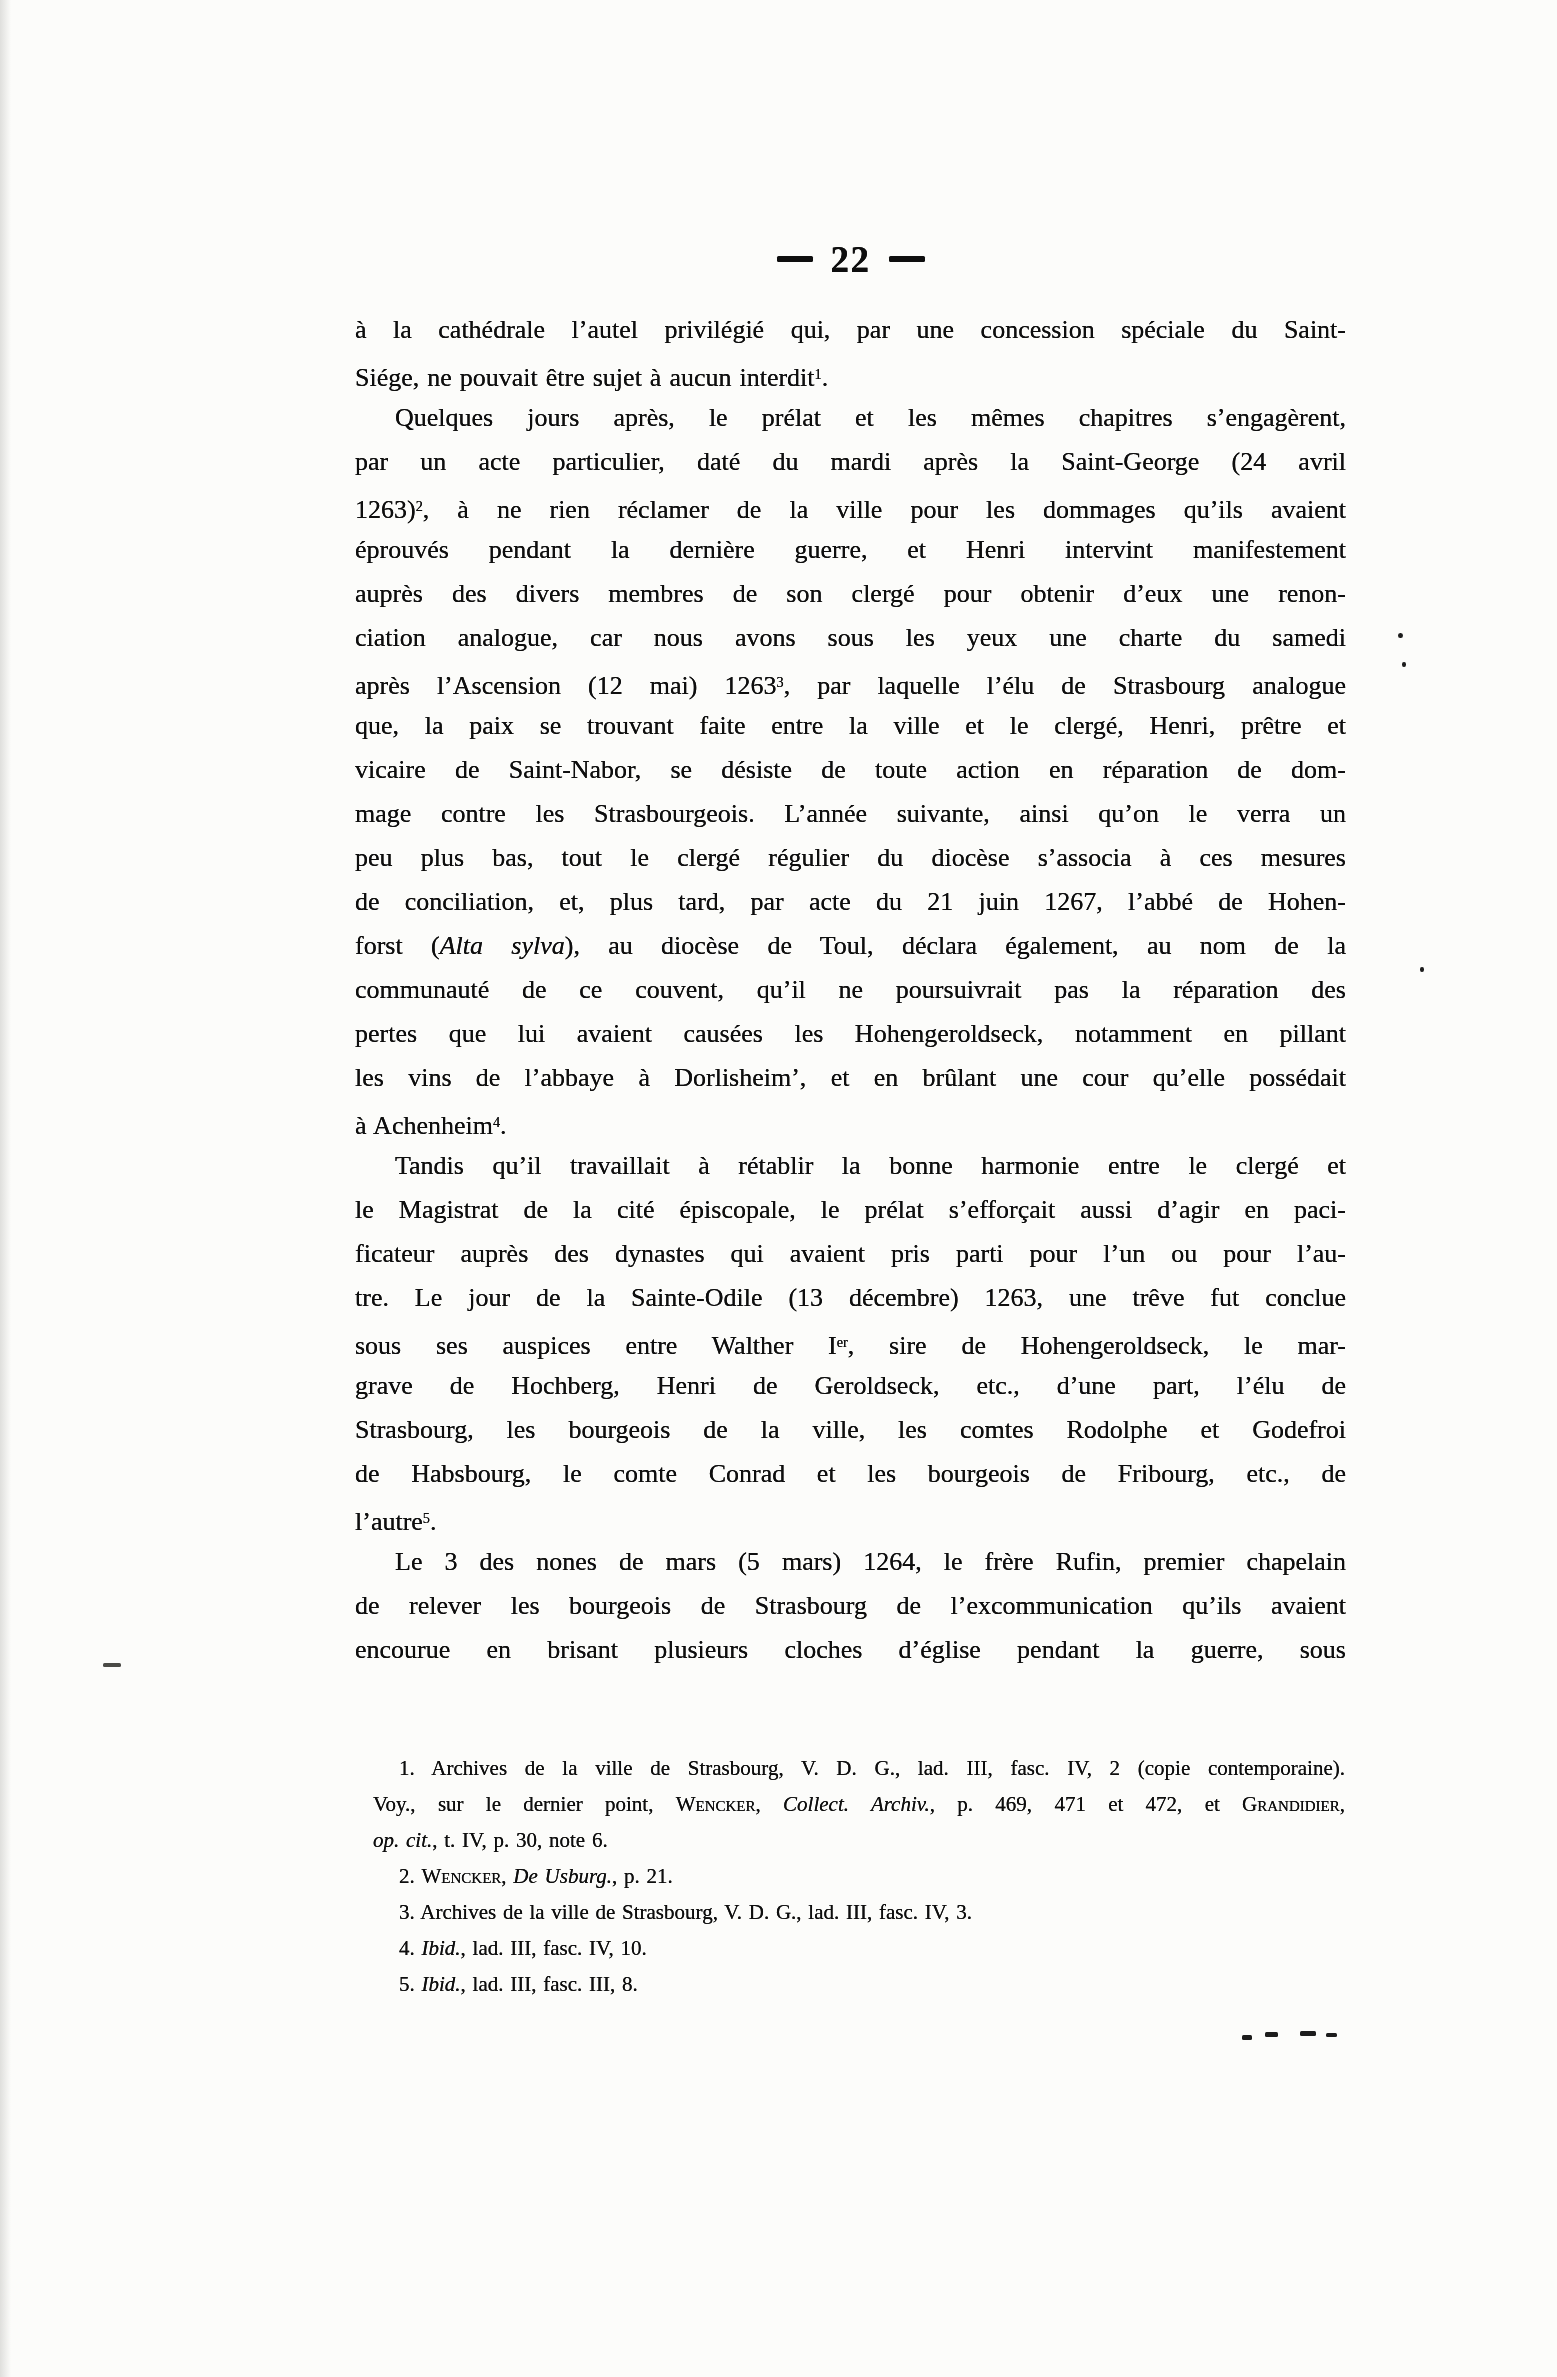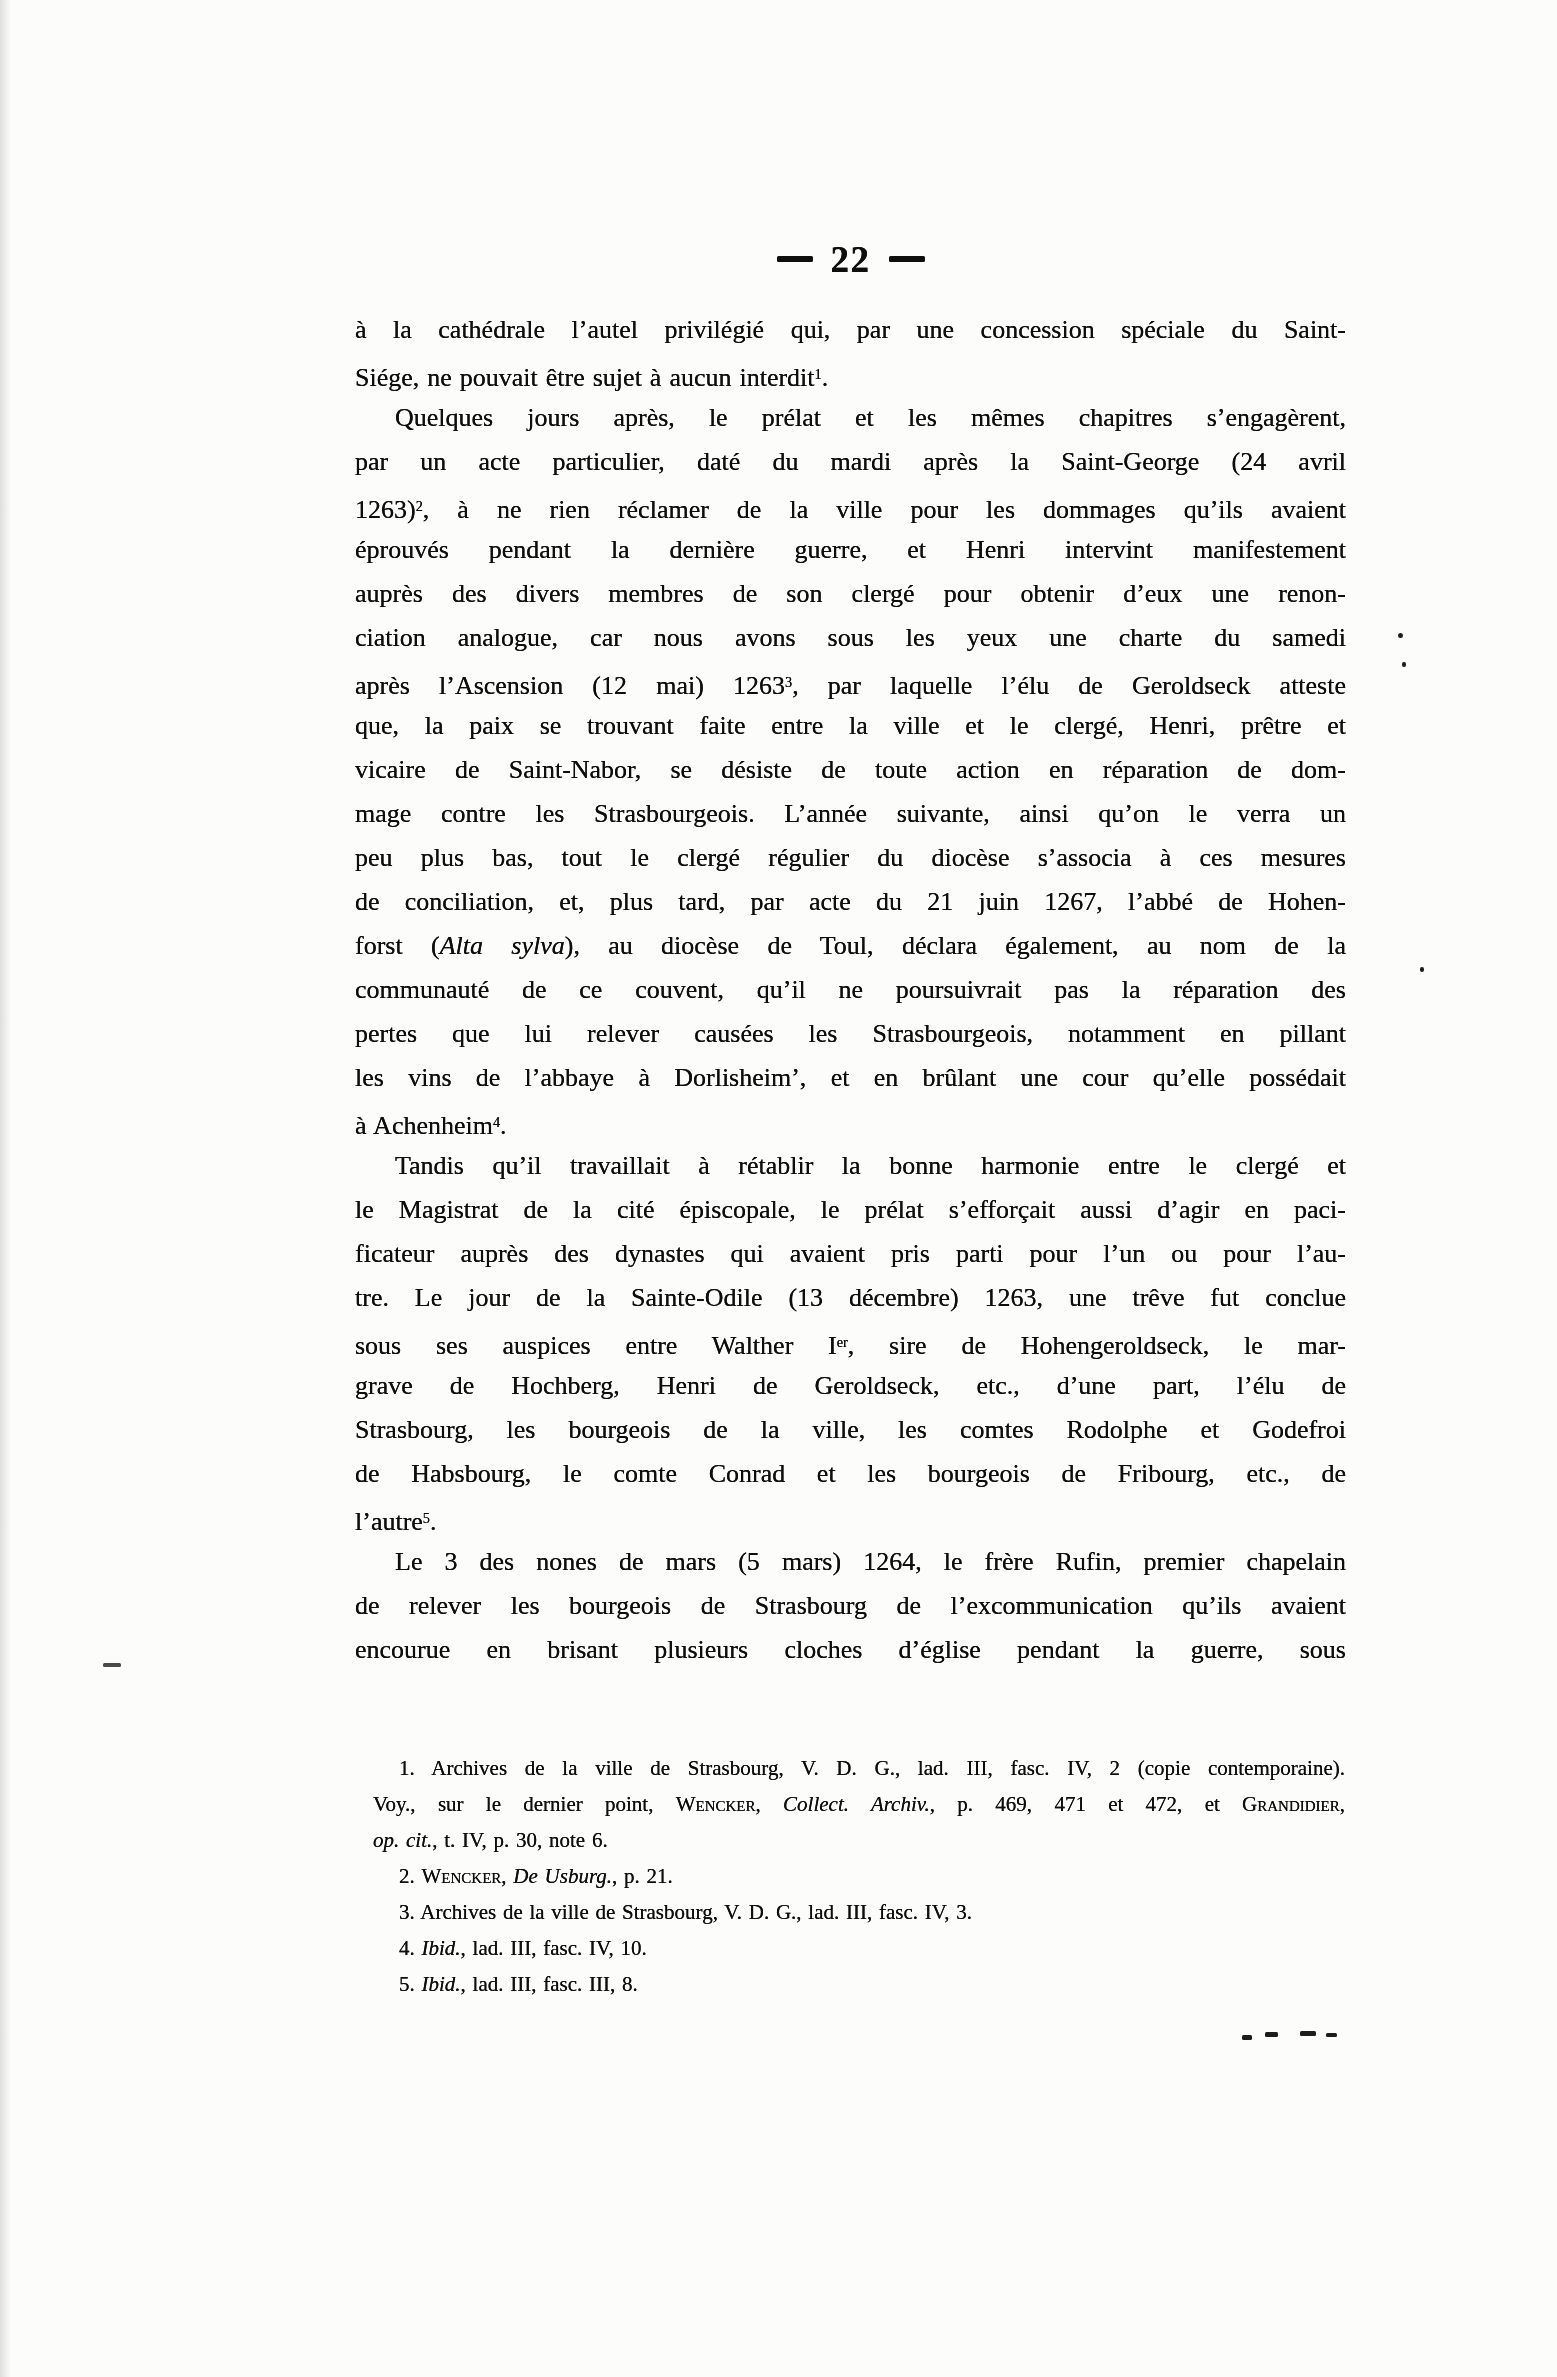--- a/index.html
+++ b/index.html
@@ -81,29 +81,29 @@
 
   <div class="body-text">
       <div class="bline"><span>à la cathédrale l’autel privilégié qui, par une concession spéciale du Saint-</span></div>
       <div class="bline left"><span>Siége, ne pouvait être sujet à aucun interdit</span><span class="s-sup">1</span><span>.</span></div>
       <div class="bline ind"><span>Quelques jours après, le prélat et les mêmes chapitres s’engagèrent,</span></div>
       <div class="bline"><span>par un acte particulier, daté du mardi après la Saint-George (24 avril</span></div>
       <div class="bline"><span>1263)</span><span class="s-sup">2</span><span>, à ne rien réclamer de la ville pour les dommages qu’ils avaient</span></div>
       <div class="bline"><span>éprouvés pendant la dernière guerre, et Henri intervint manifestement</span></div>
       <div class="bline"><span>auprès des divers membres de son clergé pour obtenir d’eux une renon-</span></div>
       <div class="bline"><span>ciation analogue, car nous avons sous les yeux une charte du samedi</span></div>
-      <div class="bline"><span>après l’Ascension (12 mai) 1263</span><span class="s-sup">3</span><span>, par laquelle l’élu de Geroldseck atteste</span></div>
+      <div class="bline"><span>après l’Ascension (12 mai) 1263</span><span class="s-sup">3</span><span>, par laquelle l’élu de Strasbourg analogue</span></div>
       <div class="bline"><span>que, la paix se trouvant faite entre la ville et le clergé, Henri, prêtre et</span></div>
       <div class="bline"><span>vicaire de Saint-Nabor, se désiste de toute action en réparation de dom-</span></div>
       <div class="bline"><span>mage contre les Strasbourgeois. L’année suivante, ainsi qu’on le verra un</span></div>
       <div class="bline"><span>peu plus bas, tout le clergé régulier du diocèse s’associa à ces mesures</span></div>
       <div class="bline"><span>de conciliation, et, plus tard, par acte du 21 juin 1267, l’abbé de Hohen-</span></div>
       <div class="bline"><span>forst (</span><span class="s-i">Alta sylva</span><span>), au diocèse de Toul, déclara également, au nom de la</span></div>
       <div class="bline"><span>communauté de ce couvent, qu’il ne poursuivrait pas la réparation des</span></div>
-      <div class="bline"><span>pertes que lui relever causées les Strasbourgeois, notamment en pillant</span></div>
+      <div class="bline"><span>pertes que lui avaient causées les Hohengeroldseck, notamment en pillant</span></div>
       <div class="bline"><span>les vins de l’abbaye à Dorlisheim’, et en brûlant une cour qu’elle possédait</span></div>
       <div class="bline left"><span>à Achenheim</span><span class="s-sup">4</span><span>.</span></div>
       <div class="bline ind"><span>Tandis qu’il travaillait à rétablir la bonne harmonie entre le clergé et</span></div>
       <div class="bline"><span>le Magistrat de la cité épiscopale, le prélat s’efforçait aussi d’agir en paci-</span></div>
       <div class="bline"><span>ficateur auprès des dynastes qui avaient pris parti pour l’un ou pour l’au-</span></div>
       <div class="bline"><span>tre. Le jour de la Sainte-Odile (13 décembre) 1263, une trêve fut conclue</span></div>
       <div class="bline"><span>sous ses auspices entre Walther I</span><span class="s-sup">er</span><span>, sire de Hohengeroldseck, le mar-</span></div>
       <div class="bline"><span>grave de Hochberg, Henri de Geroldseck, etc., d’une part, l’élu de</span></div>
       <div class="bline"><span>Strasbourg, les bourgeois de la ville, les comtes Rodolphe et Godefroi</span></div>
       <div class="bline"><span>de Habsbourg, le comte Conrad et les bourgeois de Fribourg, etc., de</span></div>

